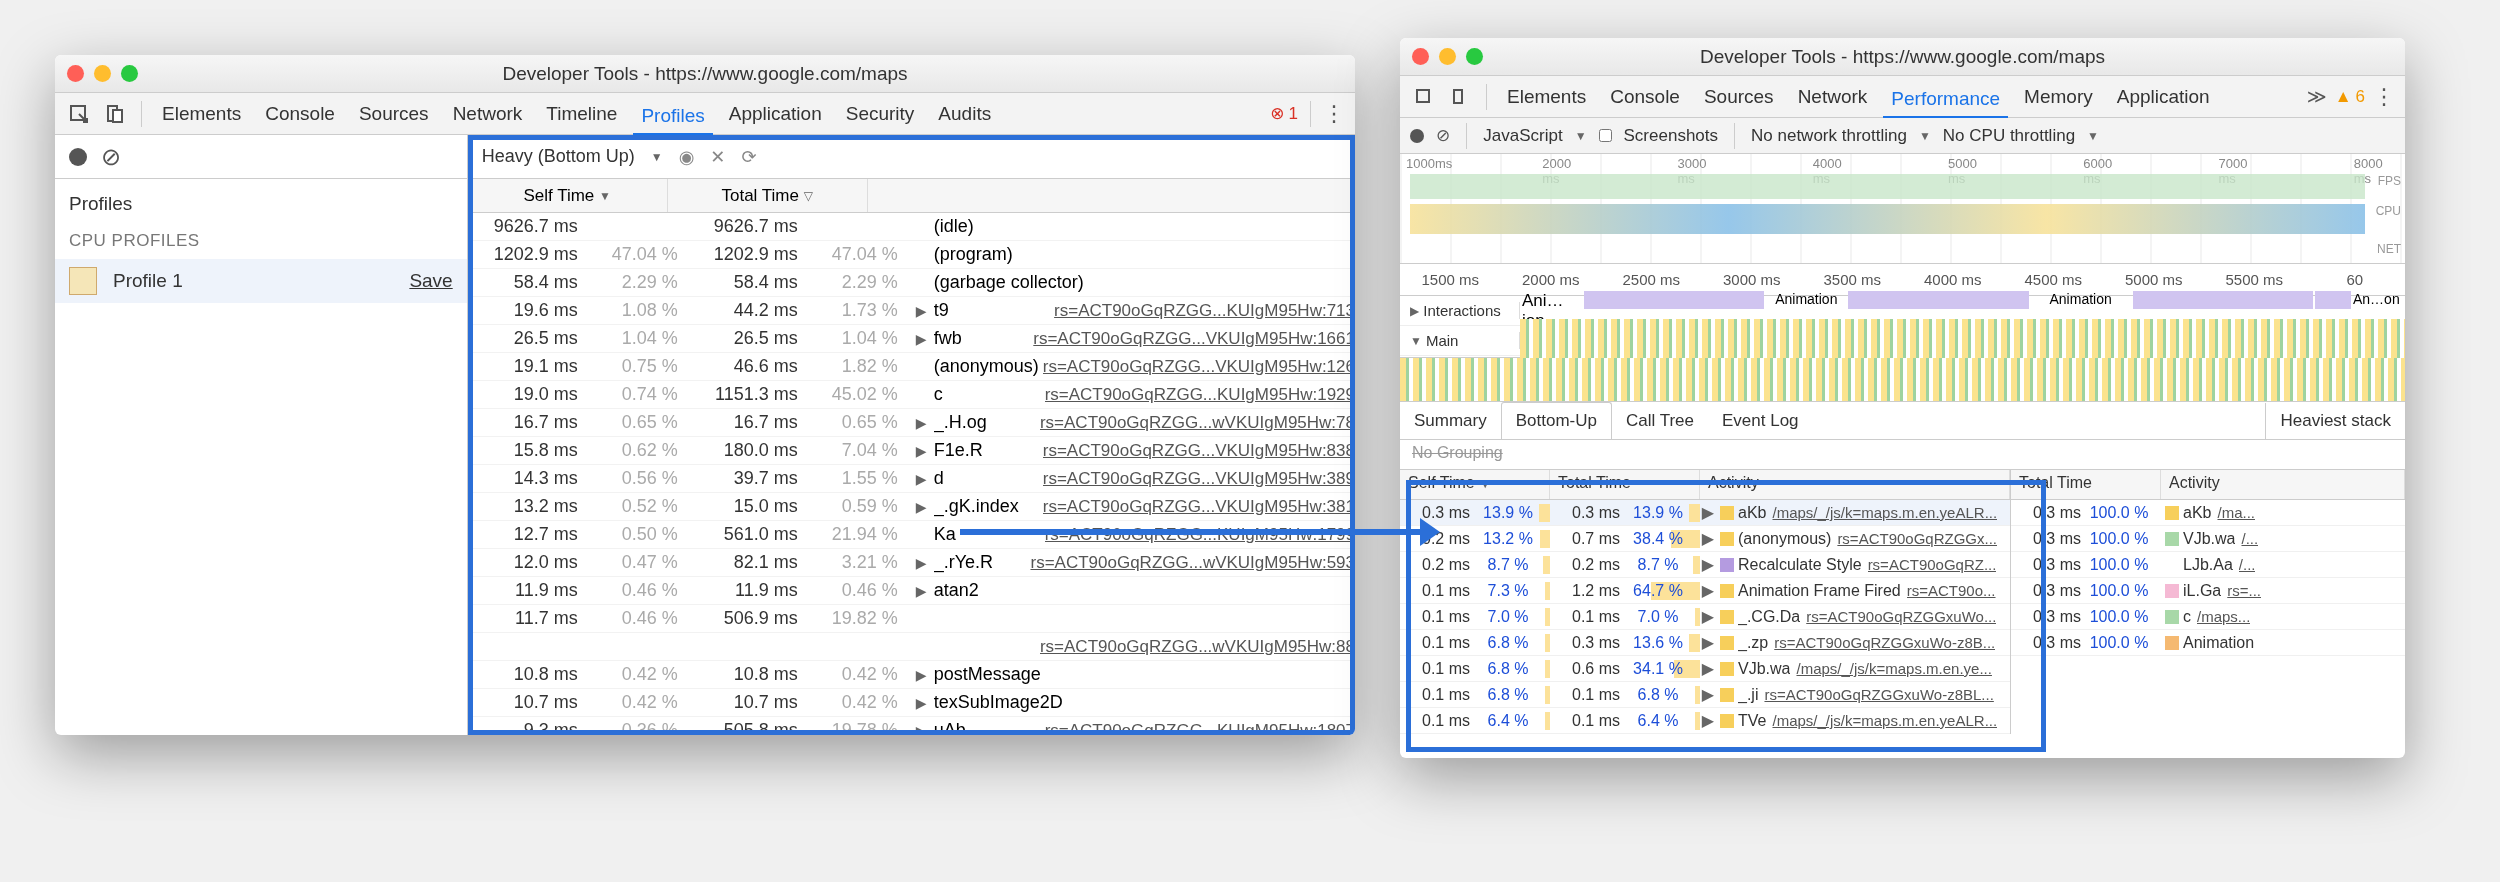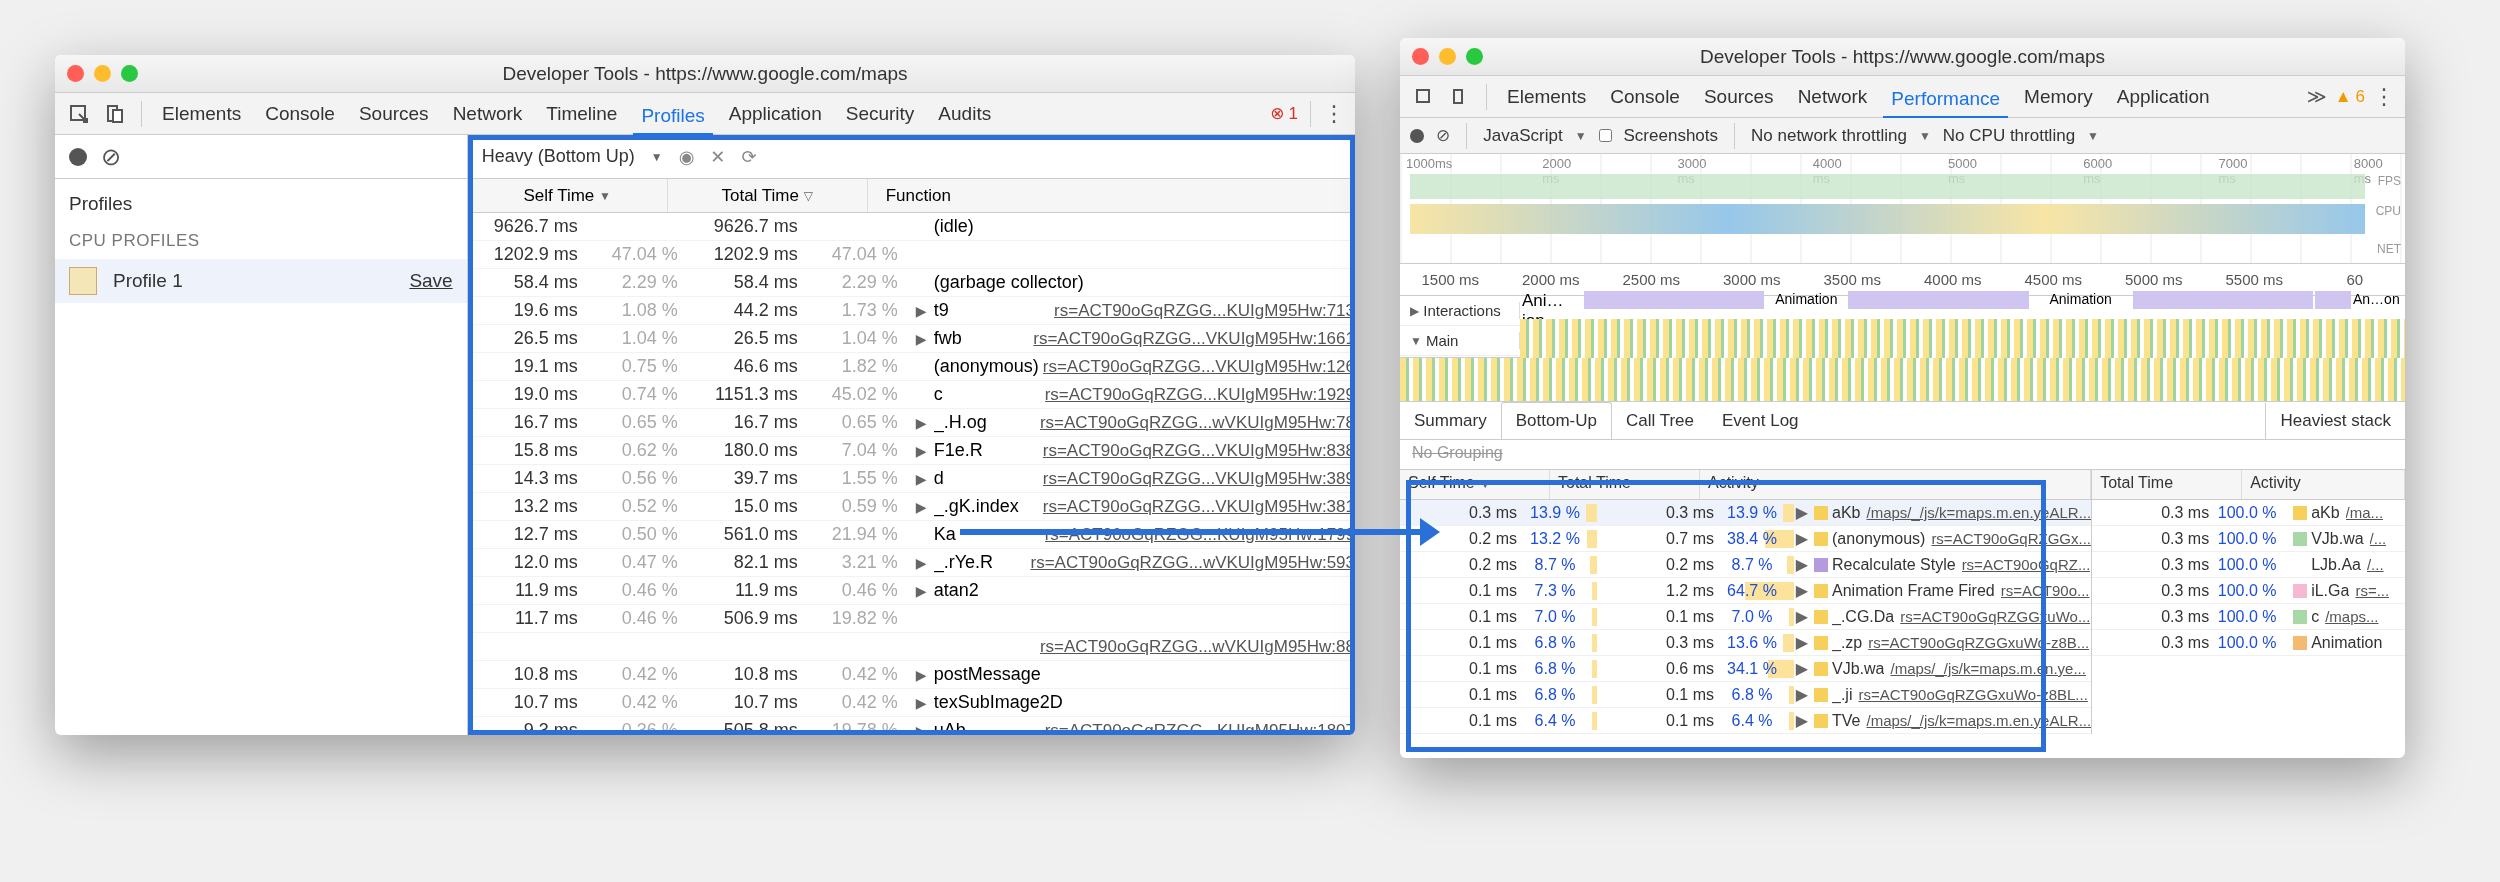--- a/index.html
+++ b/index.html
@@ -79,21 +79,21 @@
 .r-grp{ height:30px; border-bottom:1px solid #ccc; padding:4px 12px; font-size:16px; color:#999; text-decoration:line-through;}
 .r-cols{ display:flex; font-size:16px; color:#333;}
 .r-left-cols{ display:flex; flex-direction:column; flex: 0 0 610px;}
 .r-right-cols{ display:flex; flex-direction:column; flex:1; border-left:1px solid #ccc;}
 .r-hdr{ height:30px; border-bottom:1px solid #ccc; display:flex; background:#f6f6f6;}
 .r-hdr > div{ padding:4px 8px; border-right:1px solid #ddd;}
 .rc-self{width:150px}.rc-total{width:150px}.rc-act{flex:1}
 .rc-ht{width:150px}.rc-hact{flex:1}
 .r-row{ display:flex; height:26px; align-items:center; border-bottom:1px solid #f0f0f0;}
 .r-row.sel{ background:#eef3fb;}
-.rv-ms{ width:74px; text-align:right; padding-right:4px;margin-left:47px;}
+.rv-ms{ width:74px; text-align:right; padding-right:4px;}
 .rv-pct{ width:76px; text-align:center; padding-right:8px; color:#1d4ed8;}
 .rv-barbg{ position:relative;}
 .rv-barbg::before{ content:""; position:absolute; right:0; top:0; bottom:0; background:#fce29a;}
 .pct-14::before{width:14%}.pct-13::before{width:13%}.pct-9::before{width:9%}.pct-7::before{width:7%}.pct-6::before{width:6%}
 .pct-38::before{width:38%}.pct-65::before{width:65%}.pct-34::before{width:34%}
 .rv-tri{ width:16px; text-align:center; color:#666;}
 .rv-sw{ width:14px; height:14px; margin:0 4px;}
 .sw-y{background:#f7cf5b}.sw-v{background:#b49be0}.sw-g{background:#a8d8a8}.sw-o{background:#f5b971}.sw-pk{background:#f5b9d4}
 .rv-txt{ white-space:nowrap; overflow:hidden; text-overflow:ellipsis;}
 .rv-lnk{ color:#555; text-decoration:underline; font-size:15px; margin-left:6px; overflow:hidden; text-overflow:ellipsis;}
@@ -162,38 +162,41 @@
       <div class="lm-bar">
         <span>Heavy (Bottom Up)</span>
         <span class="chev">▼</span>
         <span class="eye">◉</span>
         <span style="color:#888">✕</span>
         <span style="color:#888">⟳</span>
       </div>
       <div class="lm-hdr">
         <div class="col-self"><span>Self Time</span>&nbsp;<span class="chev">▼</span></div>
         <div class="col-total"><span>Total Time</span>&nbsp;<span class="chev">▽</span></div>
-        <div class="col-fn">Function</div>
       </div>
       <div class="rows" id="left-rows">
           <div class="row">
             <div class="c-ms">9626.7 ms</div>
             <div class="c-pct"></div>
             <div class="c-ms">9626.7 ms</div>
             <div class="c-pct"></div>
             <div class="c-fn">
               <span class="tri"></span>
               <span class="rv-txt">(idle)</span>
             </div>
           </div>
           <div class="row">
             <div class="c-ms">1202.9 ms</div>
             <div class="c-pct">47.04 %</div>
             <div class="c-ms">1202.9 ms</div>
             <div class="c-pct">47.04 %</div>
+            <div class="c-fn">
+              <span class="tri"></span>
+              <span class="rv-txt">(program)</span>
+            </div>
           </div>
           <div class="row">
             <div class="c-ms">58.4 ms</div>
             <div class="c-pct">2.29 %</div>
             <div class="c-ms">58.4 ms</div>
             <div class="c-pct">2.29 %</div>
             <div class="c-fn">
               <span class="tri"></span>
               <span class="rv-txt">(garbage collector)</span>
             </div>

